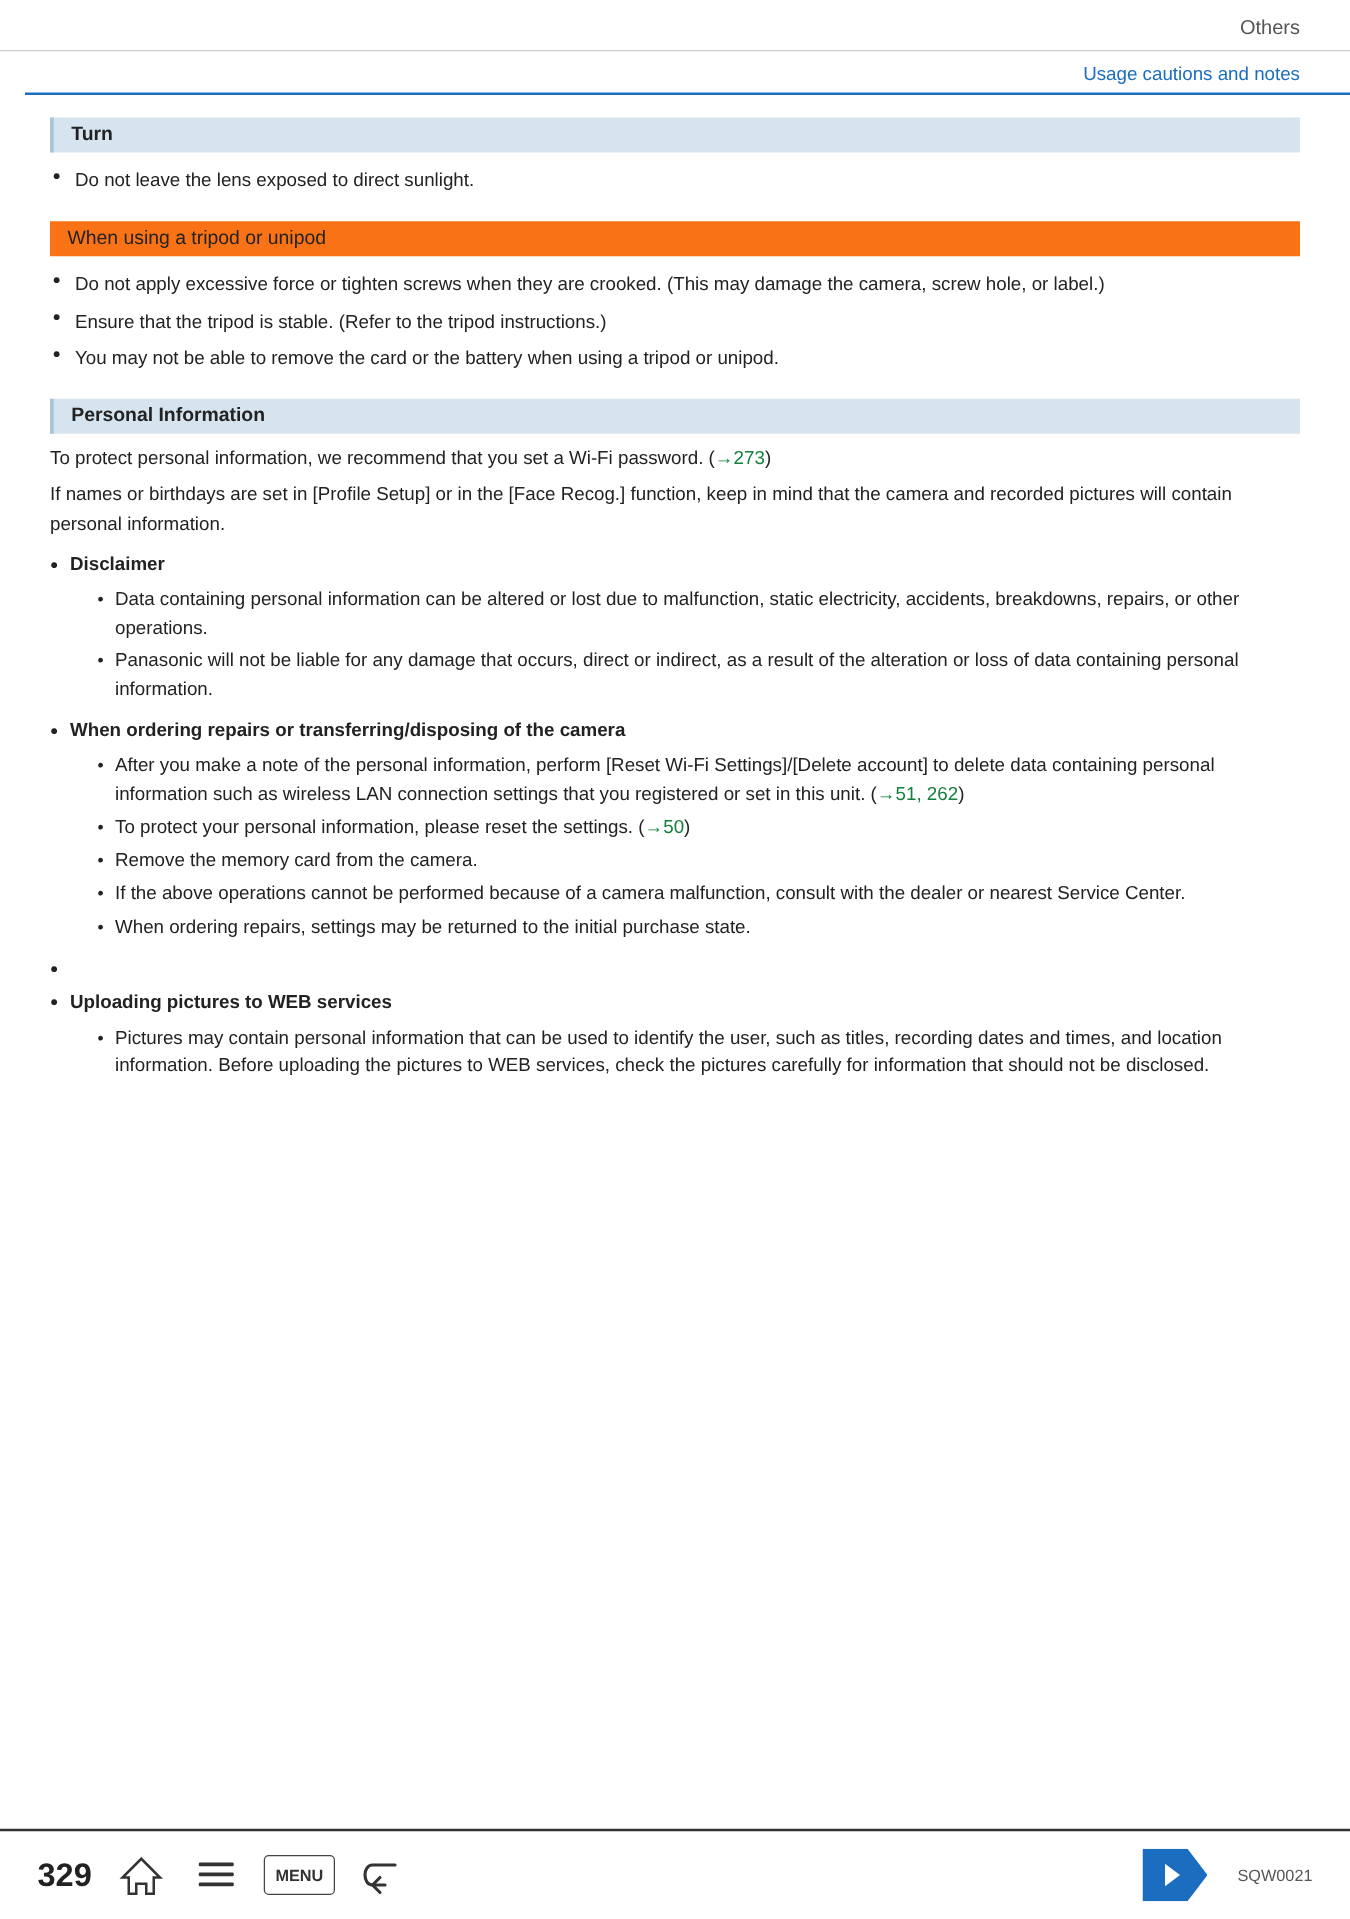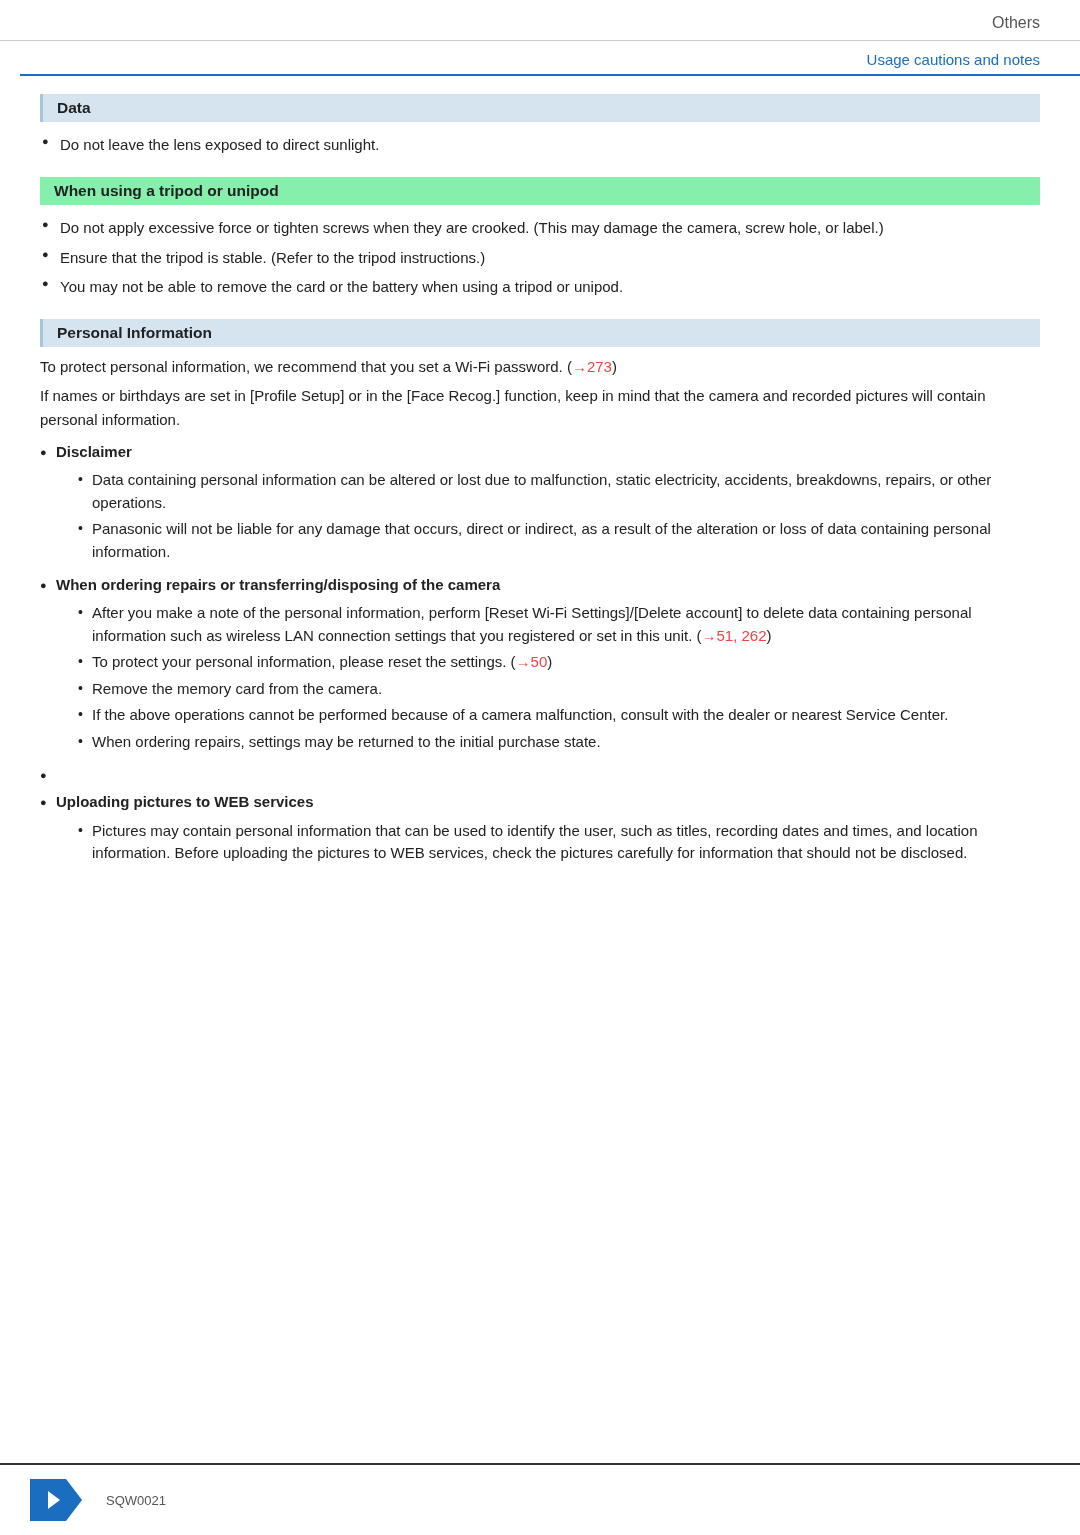--- a/index.html
+++ b/index.html
@@ -54,23 +54,23 @@
     .section-heading {
       background-color: #d6e4f0;
       padding: 5px 14px;
       font-weight: bold;
       font-size: 15.5px;
       border-left: 3px solid #aac4dc;
       margin-bottom: 8px;
     }
 
     .section-heading-alt {
-      background-color: #86efac;
+      background-color: #f97316;
       padding: 5px 14px;
-      font-weight: bold;
+      font-weight: normal;
       font-size: 15.5px;
       margin-bottom: 8px;
     }
 
     .bullet-list {
       list-style: none;
       padding: 0;
       margin: 0;
     }
 
@@ -106,21 +106,21 @@
     .sub-bullet-list li::before {
       content: "•";
       position: absolute;
       left: 2px;
       top: 2px;
       font-size: 14px;
       color: #222;
     }
 
     .link-color {
-      color: #ef4444;
+      color: #15803d;
     }
 
     .bold-text {
       font-weight: bold;
     }
 
     
     .intro-para {
       font-size: 15px;
       line-height: 1.55;
@@ -221,21 +221,21 @@
   <span class="header-title">Others</span>
 </div>
 
 <div class="section-breadcrumb">
   <span class="section-breadcrumb-text">Usage cautions and notes</span>
 </div>
 
 <div class="main-content">
 
   <div class="section-block">
-    <div class="section-heading">Data</div>
+    <div class="section-heading">Turn</div>
     <ul class="bullet-list">
       <li>Do not leave the lens exposed to direct sunlight.</li>
     </ul>
   </div>
 
   <div class="section-block">
     <div class="section-heading-alt">When using a tripod or unipod</div>
     <ul class="bullet-list">
       <li>Do not apply excessive force or tighten screws when they are crooked. (This may damage the camera, screw hole, or label.)</li>
       <li>Ensure that the tripod is stable. (Refer to the tripod instructions.)</li>
@@ -291,20 +291,48 @@
         <ul class="sub-bullet-list">
           <li>Pictures may contain personal information that can be used to identify the user, such as titles, recording dates and times, and location information. Before uploading the pictures to WEB services, check the pictures carefully for information that should not be disclosed.</li>
         </ul>
       </div>
     </div>
 
   </div>
 </div>
 
 <div class="footer">
+  <div class="footer-left">
+    <span class="page-number">329</span>
+    <div class="footer-icons">
+
+      <div class="footer-icon">
+        <svg viewBox="0 0 36 36" fill="none" xmlns="http://www.w3.org/2000/svg">
+          <polygon points="18,5 33,20 28,20 28,33 22,33 22,25 14,25 14,33 8,33 8,20 3,20" stroke="#333" stroke-width="2" fill="none"></polygon>
+        </svg>
+      </div>
+
+      <div class="footer-icon">
+        <svg viewBox="0 0 36 36" fill="none" xmlns="http://www.w3.org/2000/svg">
+          <rect x="4" y="8" width="28" height="3" rx="1" fill="#333"></rect>
+          <rect x="4" y="16" width="28" height="3" rx="1" fill="#333"></rect>
+          <rect x="4" y="24" width="28" height="3" rx="1" fill="#333"></rect>
+        </svg>
+      </div>
+
+      <div class="menu-btn">MENU</div>
+
+      <div class="footer-icon">
+        <svg viewBox="0 0 36 36" fill="none" xmlns="http://www.w3.org/2000/svg">
+          <path d="M28 10 C28 10 14 10 10 10 C6 10 4 14 4 18 C4 22 6 26 10 26 L20 26" stroke="#333" stroke-width="2.5" fill="none" stroke-linecap="round"></path>
+          <polyline points="16,20 10,26 16,32" stroke="#333" stroke-width="2.5" fill="none" stroke-linecap="round" stroke-linejoin="round"></polyline>
+        </svg>
+      </div>
+    </div>
+  </div>
 
   <div class="footer-right">
 
     <div style="display:flex;align-items:center;">
       <svg width="52" height="42" viewBox="0 0 52 42" xmlns="http://www.w3.org/2000/svg">
         <polygon points="0,0 36,0 52,21 36,42 0,42" fill="#1a6dbf"></polygon>
         <polygon points="18,12 30,21 18,30" fill="white"></polygon>
       </svg>
     </div>
     <span class="model-code">SQW0021</span>

